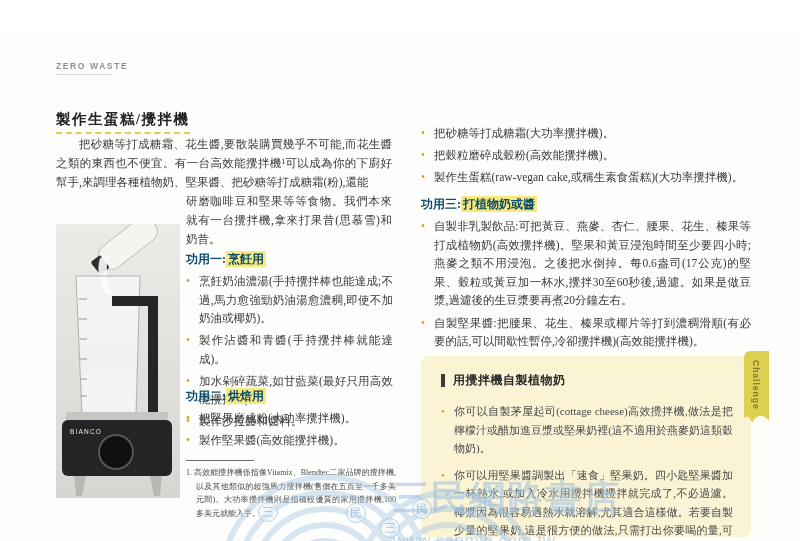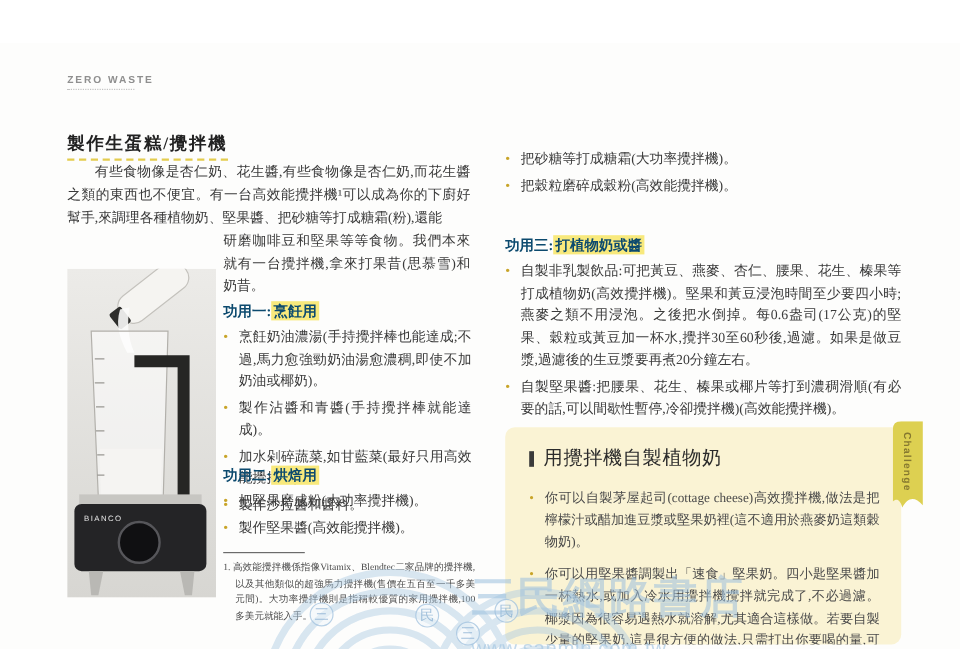--- a/index.html
+++ b/index.html
@@ -73,21 +73,21 @@
   .rp-h3 { top:160px; }
   .rp-list3 { top:181px; }
   .rp-list3 .bitem { margin-bottom:4px; }
 
   .callout {
     position:absolute; left:421px; top:320px; width:330px; height:181px;
     background:#faf3d4; border-radius:8px; padding:16px 18px 0 20px; overflow:hidden;
   }
   .callout-title { display:flex; align-items:center; }
   .callout-bar { width:4px; height:13px; background:#3a3a3a; margin-right:8px; flex:none; }
-  .callout-title span { font-size:16px; font-weight:normal; color:#2b2b2b; letter-spacing:0.5px; }
+  .callout-title span { font-size:12px; font-weight:bold; color:#2b2b2b; letter-spacing:0.5px; }
   .callout .blist { margin-top:13px; font-size:11px; line-height:18.5px; }
   .callout .bitem { margin-bottom:8px; }
   .callout .btext { color:#4a4a4a; }
 
   .side-tab { position:absolute; left:744px; top:315px; width:26px; height:82px; }
   .side-tab svg { position:absolute; left:0; top:0; }
   .side-tab .tab-label {
     position:absolute; left:7px; top:9px; writing-mode:vertical-rl;
     font-family:"Liberation Sans","DejaVu Sans",sans-serif;
     font-size:8.5px; font-weight:bold; color:#867930; letter-spacing:1px;
@@ -117,21 +117,21 @@
 <div class="spread">
 
   <div class="brand-header">
     <div class="brand">ZERO WASTE</div>
     <div class="brand-rule"></div>
   </div>
 
 
   <h1 class="lp-title">製作生蛋糕/攪拌機</h1>
 
-  <p class="intro-1">有些食物像是杏仁奶、花生醬,有些食物像是杏仁奶,而花生醬之類的東西也不便宜。有一台高效能攪拌機¹可以成為你的下廚好幫手,來調理各種植物奶、堅果醬、把砂糖等打成糖霜(粉),還能</p>
+  <p class="intro-1">把砂糖等打成糖霜、花生醬,要散裝購買幾乎不可能,而花生醬之類的東西也不便宜。有一台高效能攪拌機¹可以成為你的下廚好幫手,來調理各種植物奶、堅果醬、把砂糖等打成糖霜(粉),還能</p>
   <p class="intro-2">研磨咖啡豆和堅果等等食物。我們本來就有一台攪拌機,拿來打果昔(思慕雪)和奶昔。</p>
 
   <div class="photo">
     <svg width="124" height="274" viewBox="0 0 124 274">
       <defs>
         <linearGradient id="pbg" x1="0" y1="0" x2="0" y2="1">
           <stop offset="0" stop-color="#ecebe8"></stop>
             <stop offset="1" stop-color="#d7d6d2"></stop>
         </linearGradient>
       </defs>
@@ -206,20 +206,24 @@
   <div class="pgnum left">108</div>
 
   <div class="rp rp-toplist blist">
     <div class="bitem">
         <span class="bdot"></span>
         <span class="btext">把砂糖等打成糖霜(大功率攪拌機)。</span>
       </div>
     <div class="bitem">
         <span class="bdot"></span>
         <span class="btext">把穀粒磨碎成穀粉(高效能攪拌機)。</span>
+      </div>
+    <div class="bitem">
+        <span class="bdot"></span>
+        <span class="btext">製作生蛋糕(raw-vegan cake,或稱生素食蛋糕)(大功率攪拌機)。</span>
       </div>
   </div>
 
   <h2 class="rp rp-h3 usage-heading"><span>功用三:</span><span class="hl">打植物奶或醬</span></h2>
 
   <div class="rp rp-list3 blist">
     <div class="bitem">
         <span class="bdot"></span>
         <span class="btext">自製非乳製飲品:可把黃豆、燕麥、杏仁、腰果、花生、榛果等打成植物奶(高效攪拌機)。堅果和黃豆浸泡時間至少要四小時;燕麥之類不用浸泡。之後把水倒掉。每0.6盎司(17公克)的堅果、穀粒或黃豆加一杯水,攪拌30至60秒後,過濾。如果是做豆漿,過濾後的生豆漿要再煮20分鐘左右。</span>
       </div>

